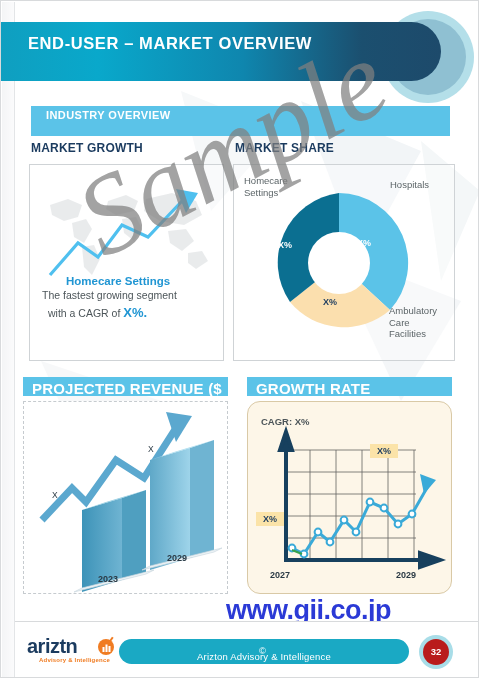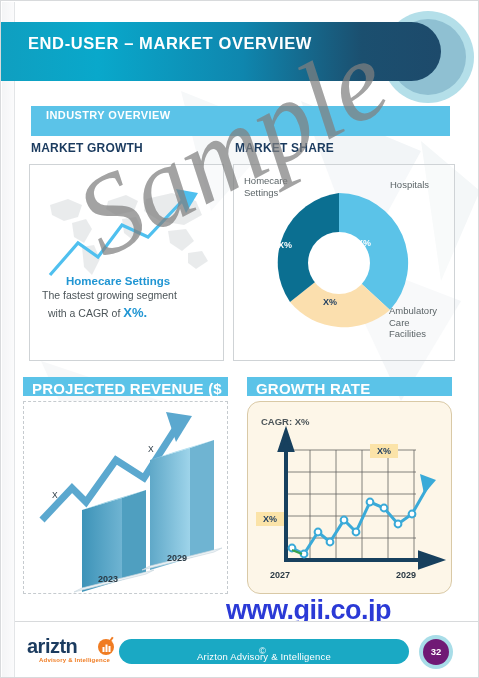--- a/index.html
+++ b/index.html
@@ -154,21 +154,21 @@
   .foot-pill span {
     position:absolute; left:0; right:0; top:6px; text-align:center;
     font-size:9.5px; color:#ffffff; letter-spacing:0.2px;
   }
   .page-badge-outer {
     position:absolute; left:418px; top:634px; width:34px; height:34px;
     border-radius:50%; background:#a8dde8;
   }
   .page-badge {
     position:absolute; left:422px; top:638px; width:26px; height:26px;
-    border-radius:50%; background:#701a75;
+    border-radius:50%; background:#b91c1c;
   }
   .page-badge span {
     position:absolute; left:0; right:0; top:7px; text-align:center;
     font-size:9.5px; font-weight:bold; color:#ffffff;
   }
 </style>
 </head>
 <body>
 
 <div class="page">

